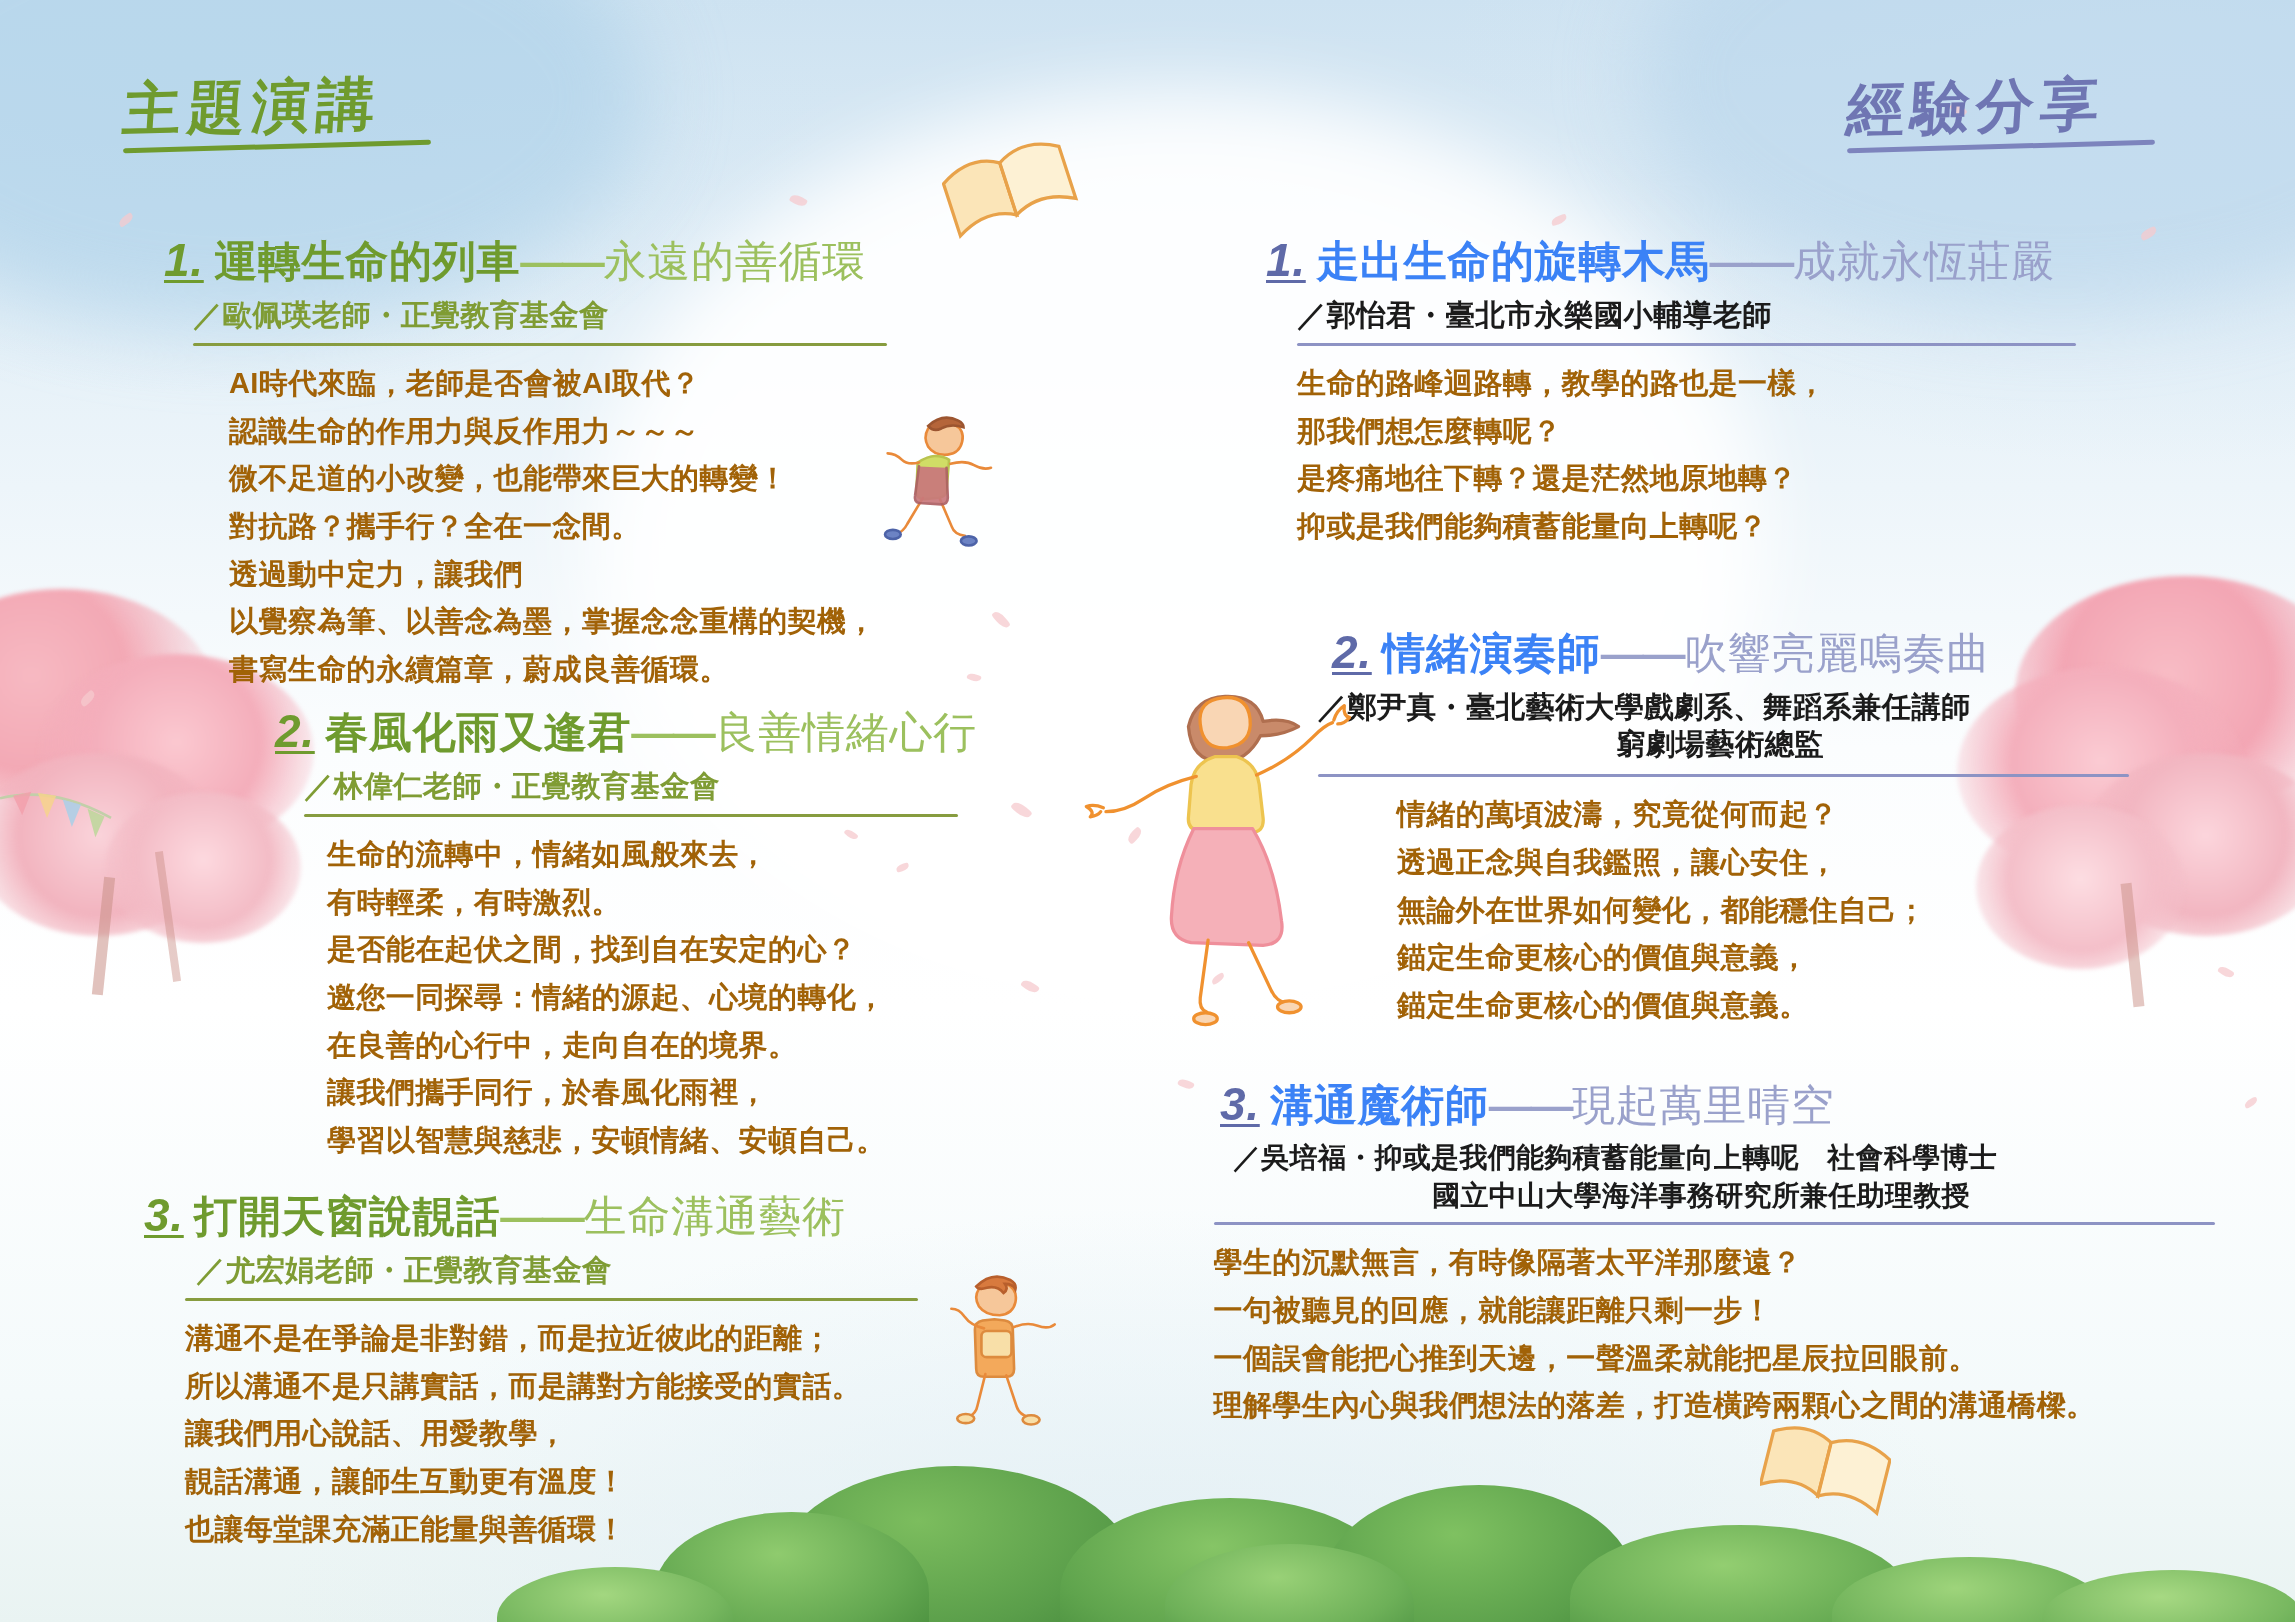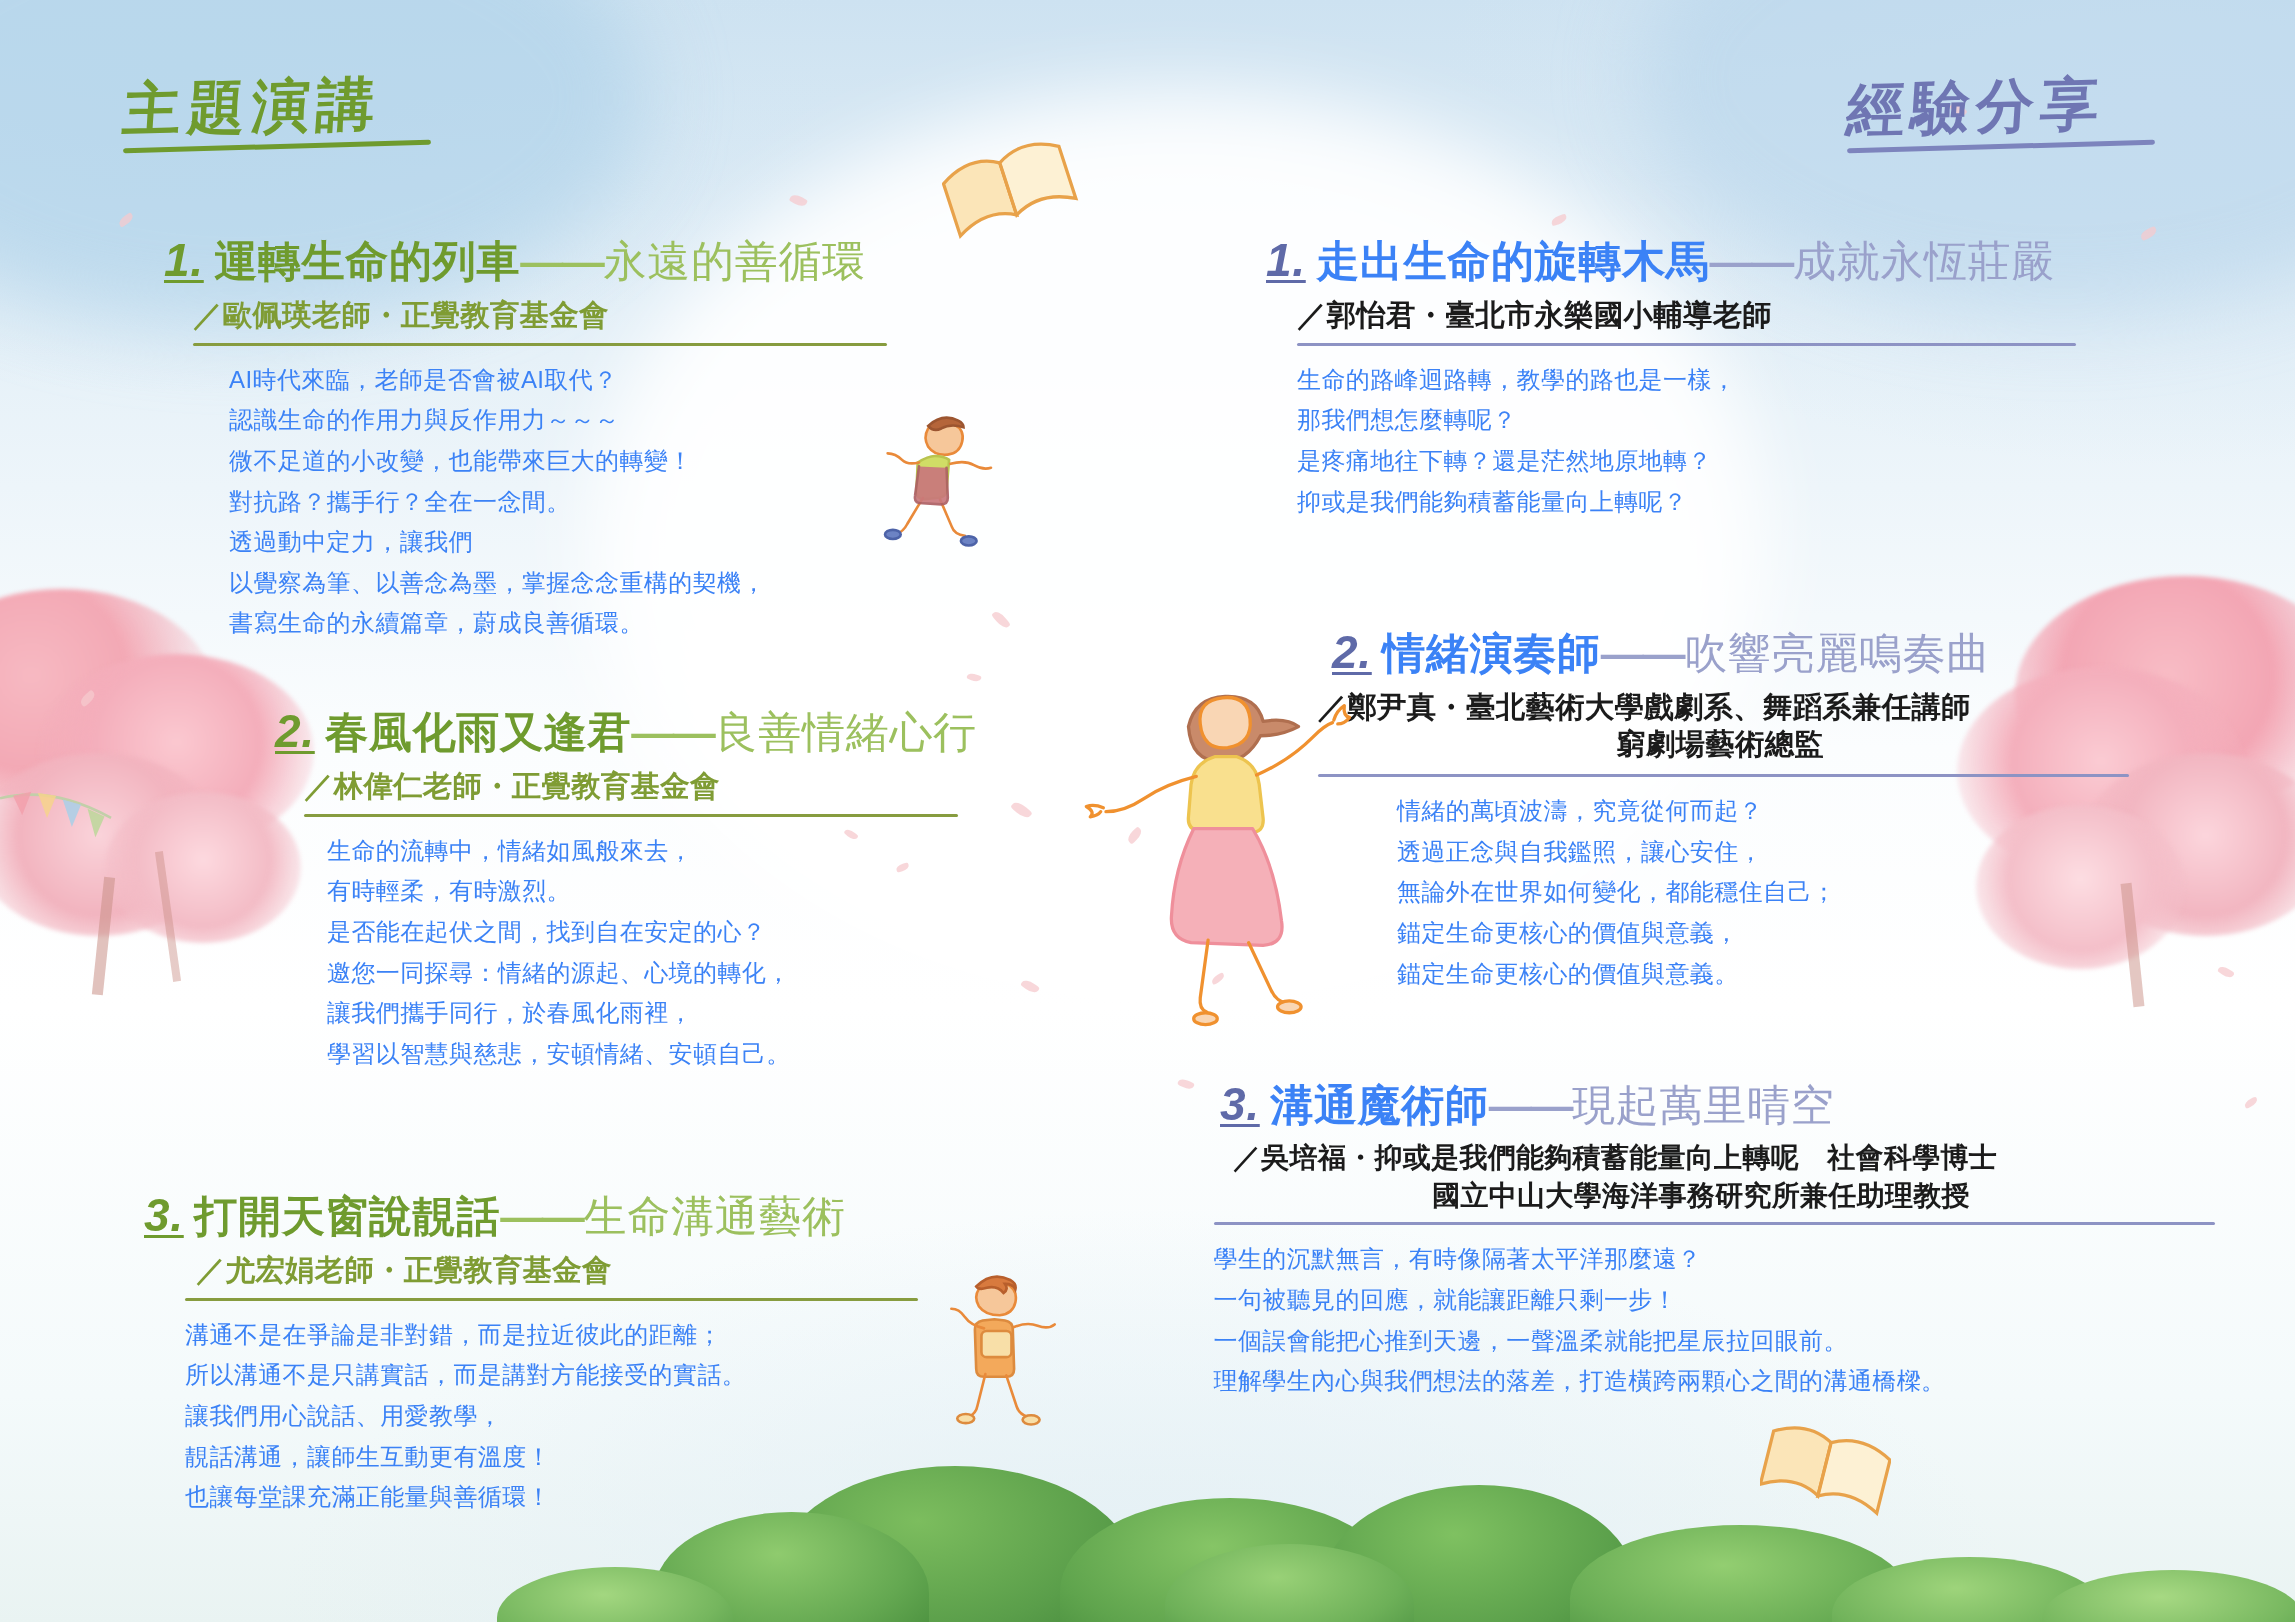--- a/index.html
+++ b/index.html
@@ -67,21 +67,21 @@
   .talk h3 .sub{font-weight:400;}
   .speaker{
     margin:10.5px 0 0 0;white-space:nowrap;
     font-size:29.4px;font-weight:700;line-height:1.34;letter-spacing:0.3px;
   }
   .speaker .l2{display:block;}
   .rule2{height:3.3px;margin-top:7.9px;border-radius:2px;}
   .body{margin-top:17px;}
   .body p{
     margin:0 0 6.5px 0;white-space:nowrap;
-    font-size:24px;line-height:1.42;color:#3b82f6;font-weight:400;
+    font-size:29px;line-height:1.42;color:#a16207;font-weight:700;
     letter-spacing:0.4px;
   }
 
   
   .t-green h3 .num{color:#6f9b2e;}
   .t-green h3 .main{color:#6f9b2e;}
   .t-green h3 .dash,.t-green h3 .sub{color:#9cc05e;}
   .t-green .speaker{color:#7f9c34;}
   .t-green .rule2{background:#879c3f;}
 
@@ -219,20 +219,21 @@
     </h3>
     <div class="speaker" style="margin-left:29px;">
       <span>／林偉仁老師・正覺教育基金會</span>
     </div>
     <div class="rule2" style="margin-left:29px;width:654px;"></div>
     <div class="body" style="margin-left:52px;">
       <p>生命的流轉中，情緒如風般來去，</p>
       <p>有時輕柔，有時激烈。</p>
       <p>是否能在起伏之間，找到自在安定的心？</p>
       <p>邀您一同探尋：情緒的源起、心境的轉化，</p>
+      <p>在良善的心行中，走向自在的境界。</p>
       <p>讓我們攜手同行，於春風化雨裡，</p>
       <p>學習以智慧與慈悲，安頓情緒、安頓自己。</p>
     </div>
   </div>
 
   <div class="talk t-green" style="left:144px;top:1191px;width:949px;">
     <h3>
       <span class="num">3.</span><span class="main">打開天窗說靚話</span><span class="dash">——</span><span class="sub">生命溝通藝術</span>
     </h3>
     <div class="speaker" style="margin-left:52px;">

